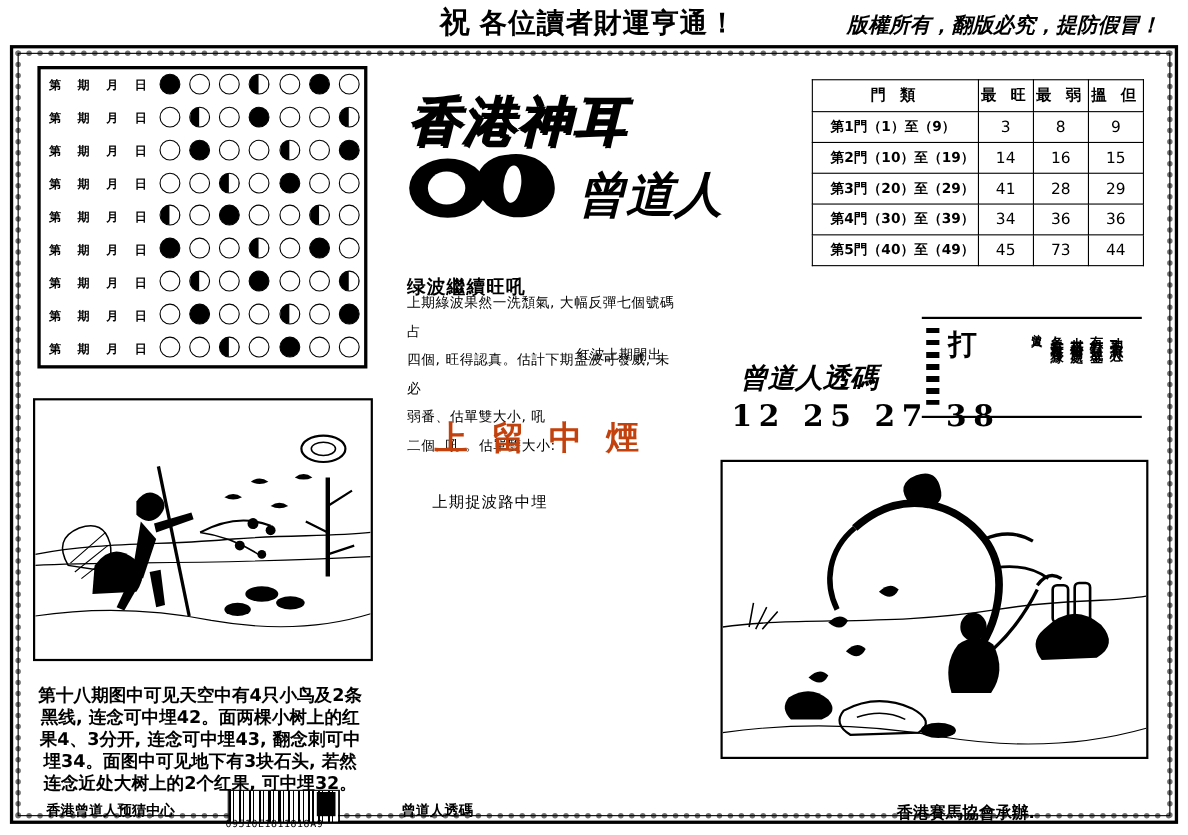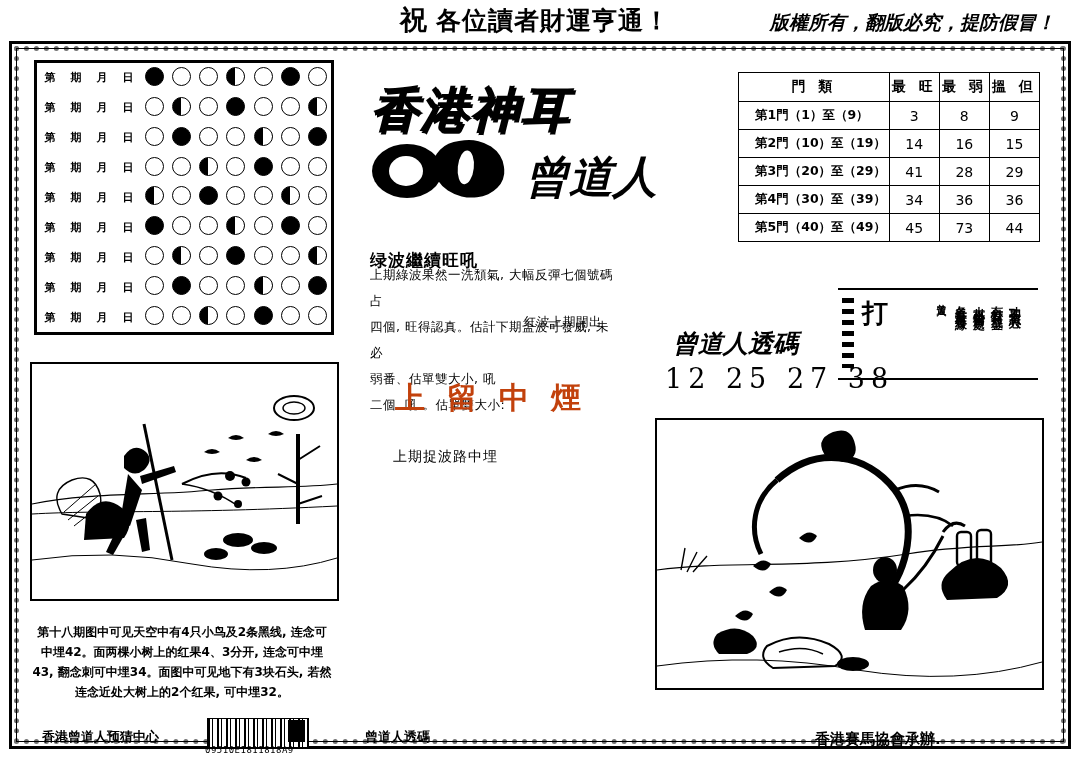--- a/index.html
+++ b/index.html
@@ -138,20 +138,21 @@
   
   .touma-title{
     position:absolute;left:673px;top:327px;
     font-size:25px;font-weight:bold;font-style:italic;
     font-family:"DejaVu Serif",serif;
   }
   .touma-nums{
     position:absolute;left:665px;top:363px;
     font-size:27px;letter-spacing:6px;
     font-family:"DejaVu Serif",serif;
+    font-weight:bold;
   }
 
   
   .rtable{
     position:absolute;left:738px;top:72px;width:302px;
     border-collapse:collapse;
     font-size:13px;
   }
   .rtable th,.rtable td{
     border:1.5px solid #000;
@@ -194,21 +195,21 @@
     position:absolute;left:30px;top:362px;width:305px;height:235px;
     border:2px solid #000;background:#fff;overflow:hidden;
   }
   .pic-right{
     position:absolute;left:655px;top:418px;width:385px;height:268px;
     border:2px solid #000;background:#fff;overflow:hidden;
   }
 
   .caption{
     position:absolute;left:32px;top:622px;width:300px;
-    font-size:12px;line-height:20px;text-align:center;font-weight:bold;
+    font-size:16px;line-height:20px;text-align:center;font-weight:bold;
   }
 
   
   .foot-left{
     position:absolute;left:42px;top:728px;font-size:13px;font-weight:bold;
   }
   .foot-mid{
     position:absolute;left:365px;top:728px;font-size:13px;font-weight:bold;
   }
   .foot-right{

